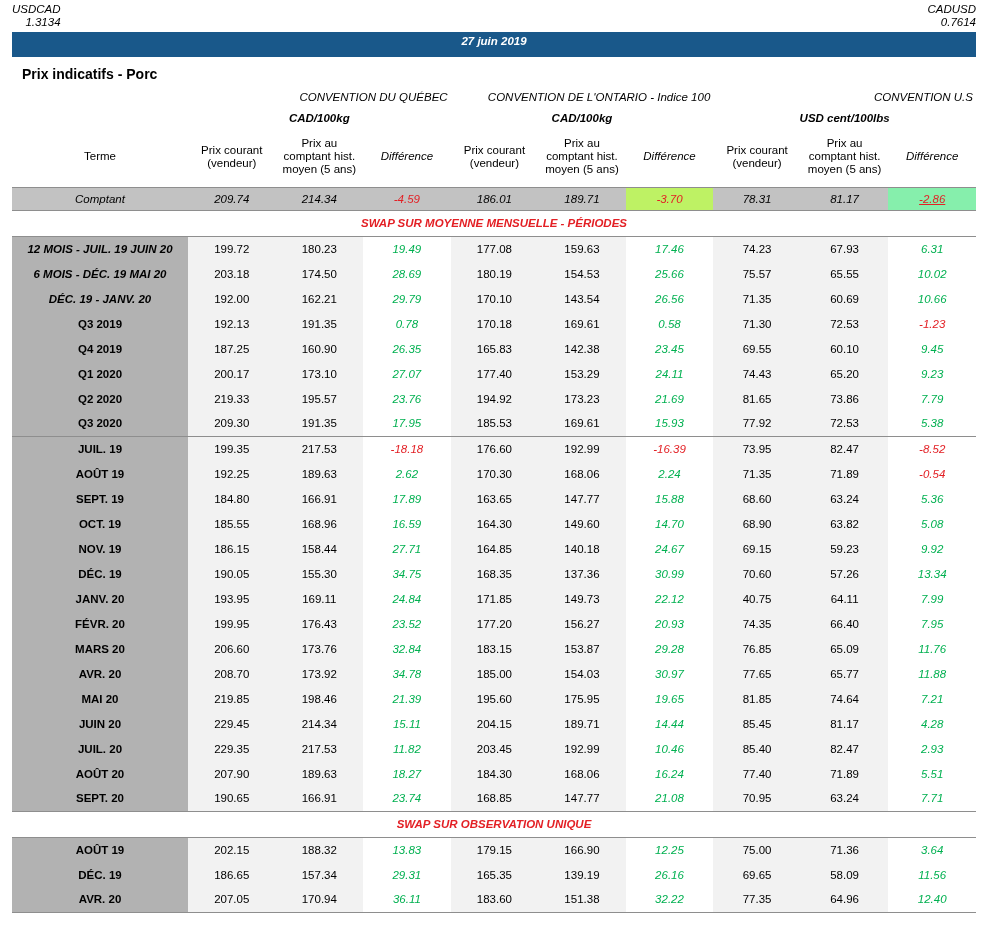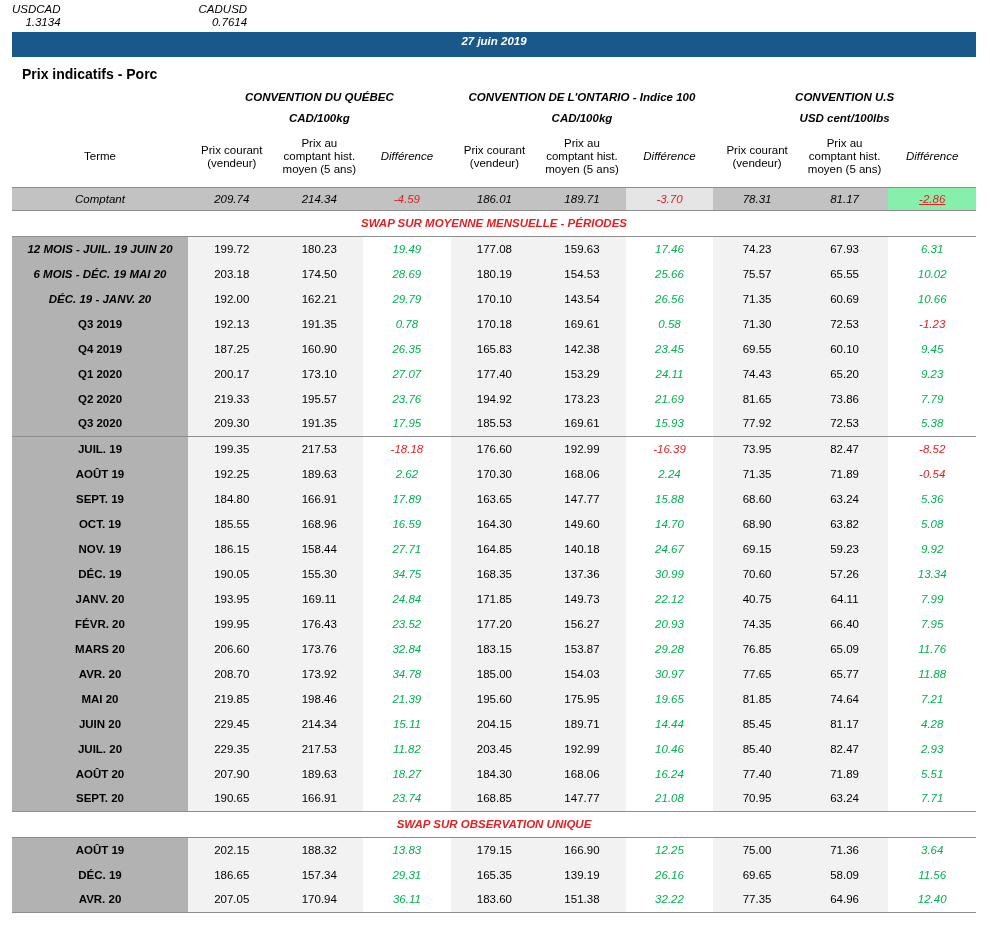--- a/index.html
+++ b/index.html
@@ -13,36 +13,36 @@
   }
   *{box-sizing:border-box;}
   html,body{margin:0;padding:0;}
   body{
     width:990px;height:935px;overflow:hidden;background:#fff;color:#000;
     font-family:"Liberation Sans","DejaVu Sans",sans-serif;font-size:11.5px;
   }
   .page{padding:2px 14px 0 12px;}
 
   
-  .fx-row{display:flex;justify-content:flex-start;align-items:flex-start;padding:1px 0 3px 0;}
+  .fx-row{display:flex;justify-content:space-between;align-items:flex-start;padding:1px 0 3px 0;}
   .fx-block{text-align:right;font-style:italic;line-height:13px;}
   .fx-block + .fx-block{margin-left:138px;}
 
   
   .date-bar{
     background:var(--accent-blue);color:#fff;font-weight:bold;font-style:italic;
     text-align:center;height:25px;line-height:19px;font-size:11.5px;
   }
 
   .page-title{font-weight:bold;font-size:14px;margin:9px 0 4px 10px;}
 
   table{border-collapse:collapse;table-layout:fixed;width:964px;}
   td,th{padding:0 3px;text-align:center;vertical-align:middle;overflow:hidden;font-weight:normal;}
 
-  thead .group-row th{height:22px;font-weight:bold;font-style:italic;}
+  thead .group-row th{height:22px;font-weight:normal;font-style:italic;text-align:right;}
   thead .unit-row th{height:19px;font-weight:bold;font-style:italic;}
   thead .colhdr-row th{height:60px;line-height:13px;}
   thead .diff-hdr{font-style:italic;}
 
   tr.comptant-row{height:23px;font-style:italic;}
   tr.comptant-row td{background:var(--comptant-gray);}
   tr.section-title-row td{
     height:26px;color:var(--red);font-weight:bold;font-style:italic;background:#fff;
   }
   tr.data-row{height:25px;}
@@ -115,21 +115,21 @@
       </tr>
     </thead>
     <tbody>
         <tr class="comptant-row block-start block-end">
           <td style="background: rgb(194, 194, 194);">Comptant</td>
           <td class="price comptant-cell" style="background: rgb(194, 194, 194);">209.74</td>
           <td class="price comptant-cell" style="background: rgb(194, 194, 194);">214.34</td>
           <td class="diff neg comptant-cell" style="background: rgb(194, 194, 194);">-4.59</td>
           <td class="price comptant-cell" style="background: rgb(194, 194, 194);">186.01</td>
           <td class="price comptant-cell" style="background: rgb(194, 194, 194);">189.71</td>
-          <td class="diff neg comptant-cell" style="background: #e5e5e5;">-3.70</td>
+          <td class="diff neg comptant-cell" style="background: #bef264;">-3.70</td>
           <td class="price comptant-cell" style="background: rgb(194, 194, 194);">78.31</td>
           <td class="price comptant-cell" style="background: rgb(194, 194, 194);">81.17</td>
           <td class="diff neg comptant-cell" style="background: #86efac; text-decoration: underline;">-2.86</td>
         </tr>
         <tr class="section-title-row">
           <td colspan="10">SWAP SUR MOYENNE MENSUELLE - PÉRIODES</td>
         </tr>
         <tr class="data-row block-start">
           <td class="terme it">12 MOIS -  JUIL. 19 JUIN 20</td>
           <td class="price">199.72</td>

